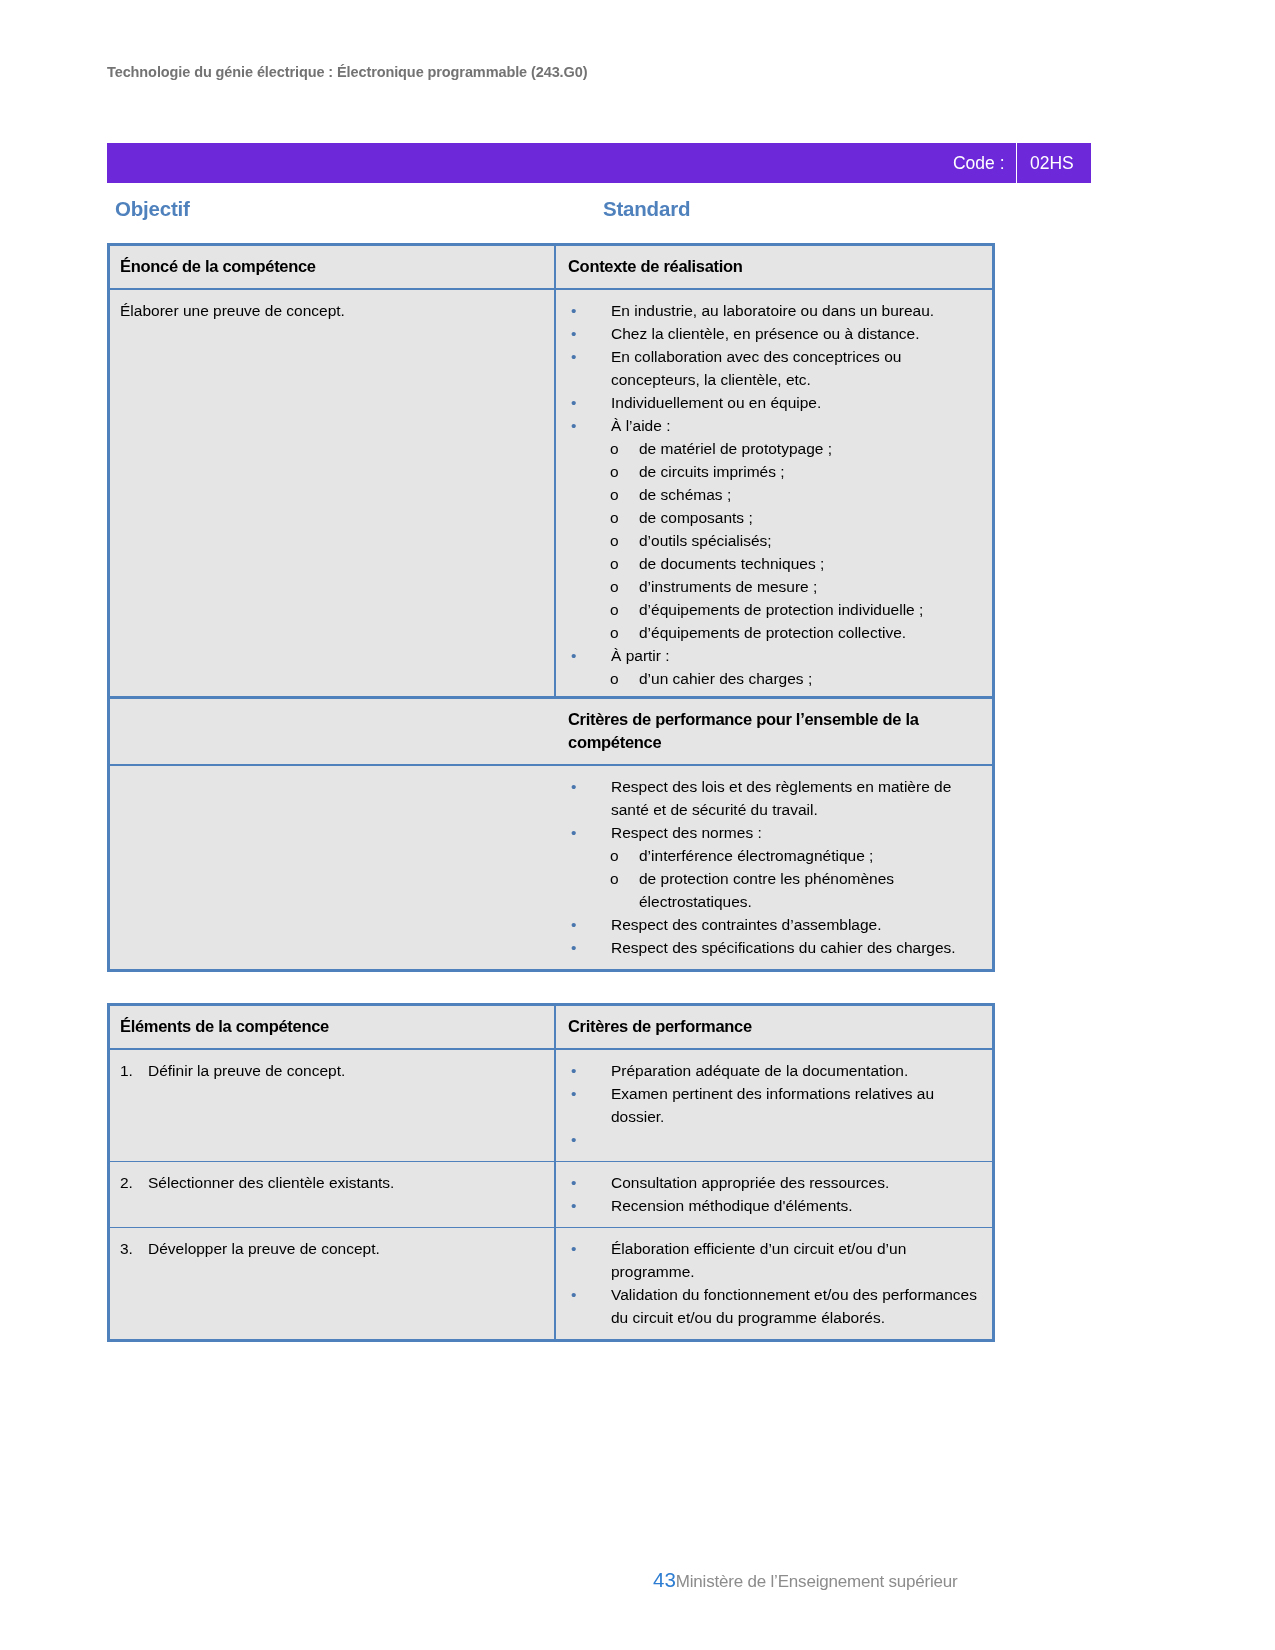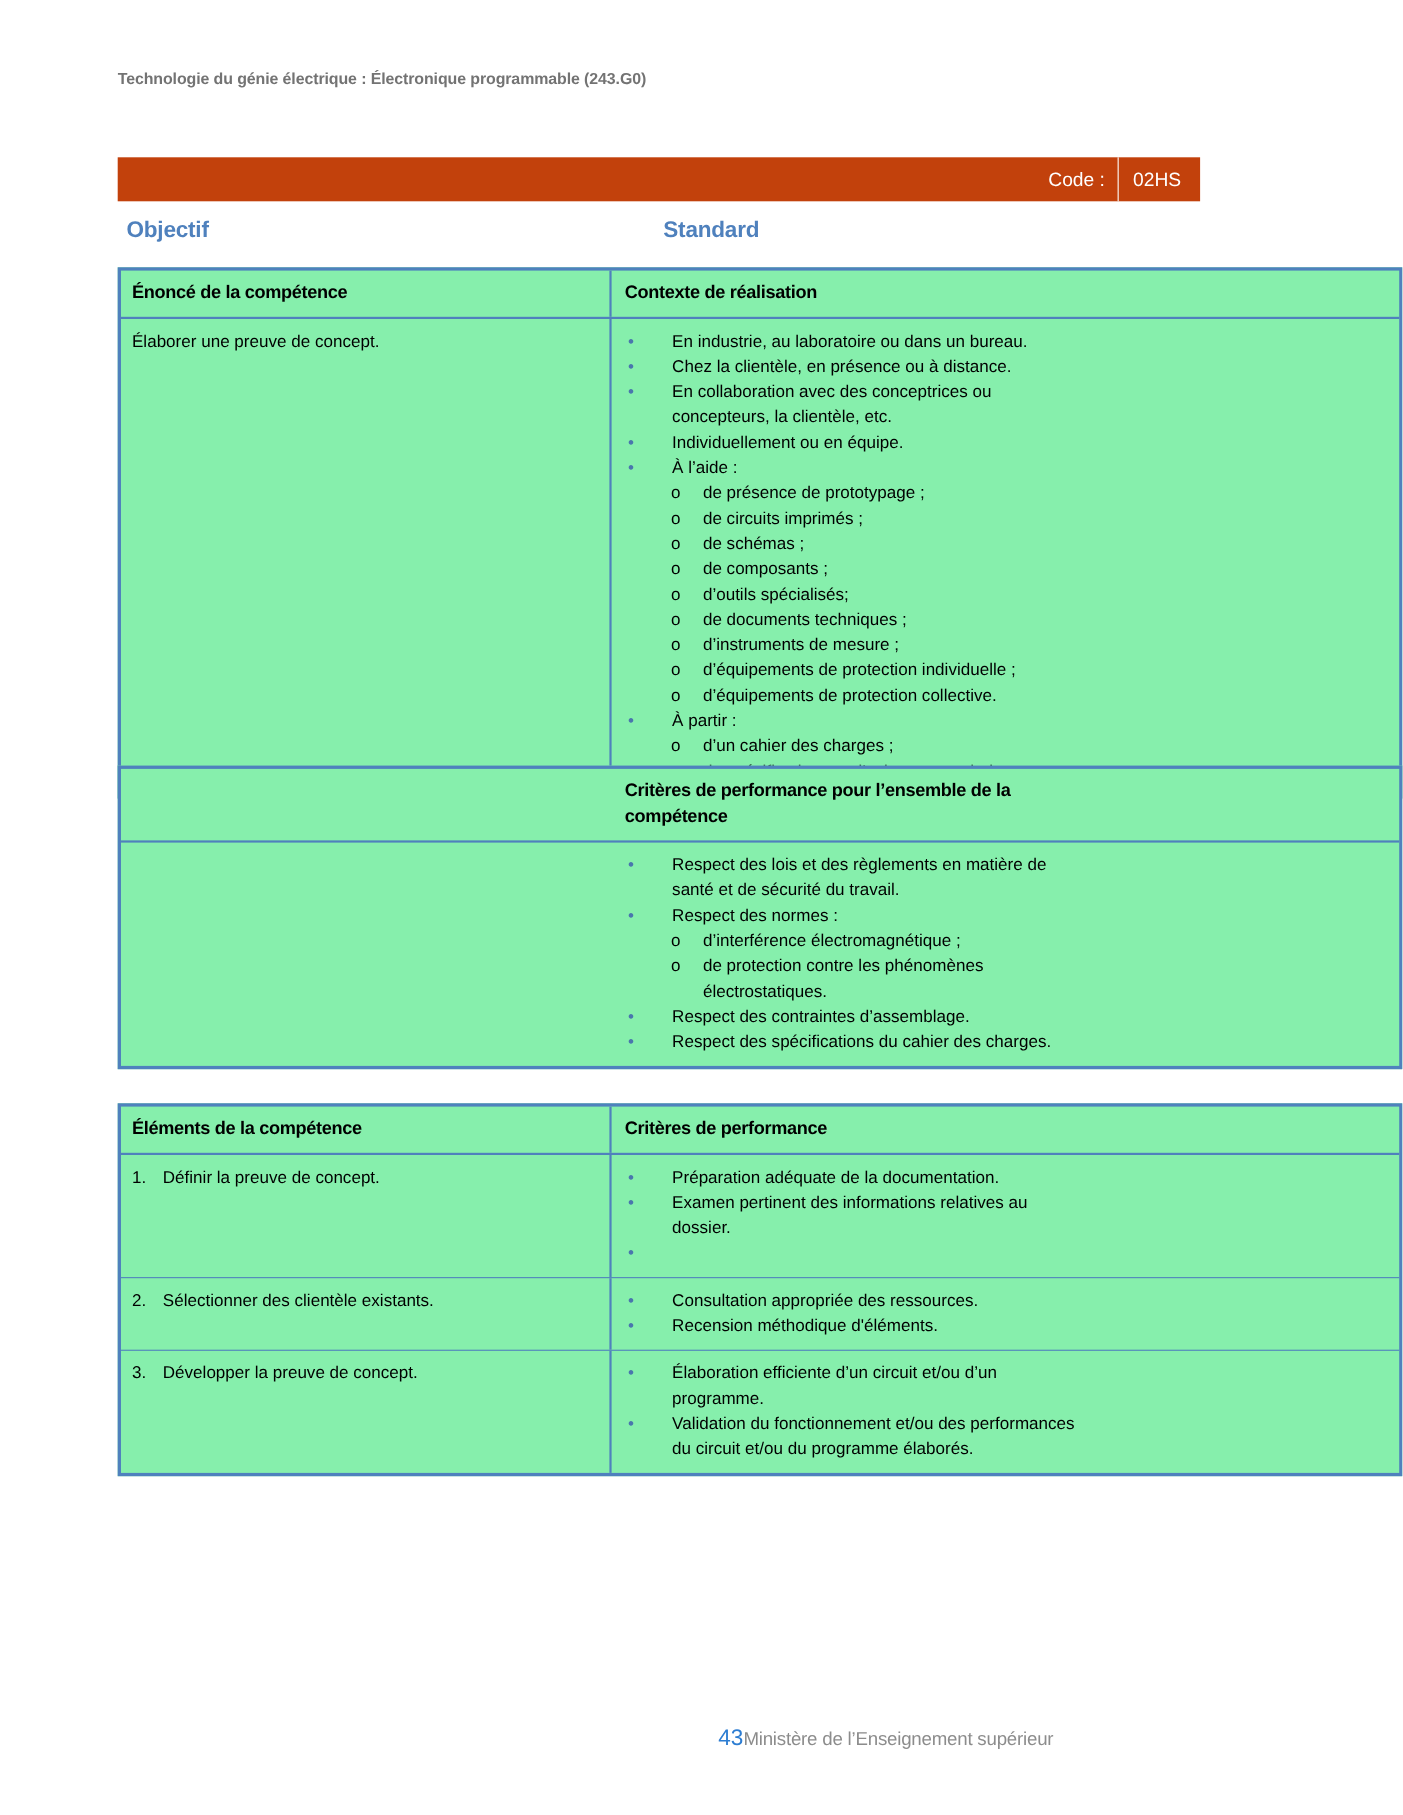--- a/index.html
+++ b/index.html
@@ -8,37 +8,37 @@
     width:1275px; height:1650px; position:relative;
     font-family:"Liberation Sans", sans-serif;
     color:#000;
   }
   .doc-header {
     position:absolute; left:107px; top:64px;
     font-size:14.5px; font-weight:bold; color:#737373; letter-spacing:-0.1px;
   }
   .banner {
     position:absolute; left:107px; top:143px; width:984px; height:40px;
-    background:#c2410c; color:#fff;
+    background:#6d28d9; color:#fff;
     display:flex; align-items:center; justify-content:flex-end;
     font-size:17.5px;
   }
   .banner .code-label { padding-right:11px; }
   .banner .code-sep { width:1.5px; align-self:stretch; background:#ffffff; }
   .banner .code-value { width:74px; padding-left:13px; }
   .section-heading {
     position:absolute; top:197px; color:#4f81bd;
     font-size:20.5px; font-weight:bold; letter-spacing:-0.2px;
   }
   .heading-objectif { left:115px; }
   .heading-standard { left:603px; }
 
   .tbl {
-    position:absolute; left:107px; width:1168px;
-    border:3px solid #4f81bd; background:#86efac;
+    position:absolute; left:107px; width:888px;
+    border:3px solid #4f81bd; background:#e5e5e5;
   }
   .tbl-1 { top:243px; min-height:467px; }
   .tbl-2 { top:696px; min-height:260px; }
   .tbl-3 { top:1003px; min-height:329px; }
   .tr { display:flex; }
   .tr-head { border-bottom:2px solid #4f81bd; }
   .tr-sep  { border-bottom:1.5px solid #4f81bd; }
   .td { padding:9px 12px 10px 12px; font-size:15.5px; line-height:23px; }
   .td-left  { width:446px; flex-shrink:0; border-right:2px solid #4f81bd; padding-left:10px; }
   .td-right { flex:1; }
@@ -103,21 +103,21 @@
         <div class="li li-bullet">
           <span class="marker">•</span>
           <span class="txt">Individuellement ou en équipe.</span>
         </div>
         <div class="li li-bullet">
           <span class="marker">•</span>
           <span class="txt">À l’aide :</span>
         </div>
         <div class="li li-sub">
           <span class="marker">o</span>
-          <span class="txt">de présence de prototypage ;</span>
+          <span class="txt">de matériel de prototypage ;</span>
         </div>
         <div class="li li-sub">
           <span class="marker">o</span>
           <span class="txt">de circuits imprimés ;</span>
         </div>
         <div class="li li-sub">
           <span class="marker">o</span>
           <span class="txt">de schémas ;</span>
         </div>
         <div class="li li-sub">

